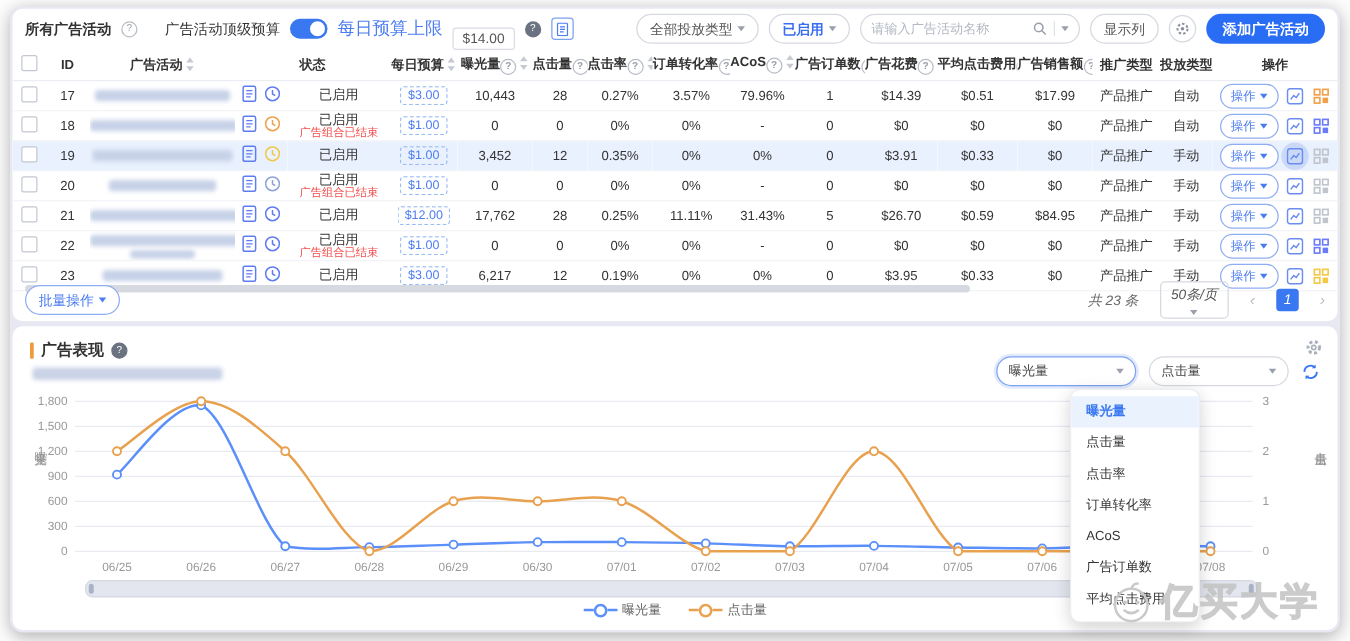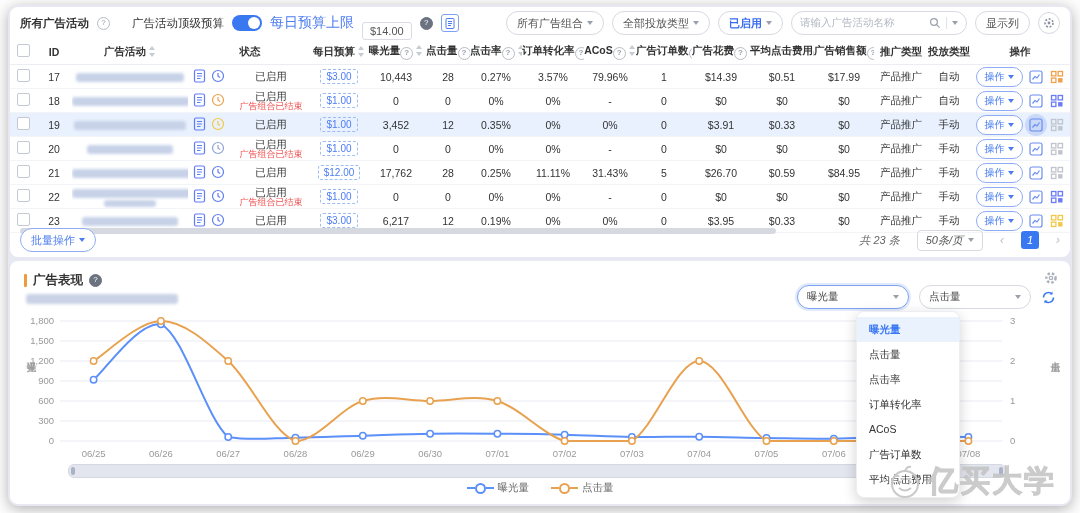--- a/index.html
+++ b/index.html
@@ -54,21 +54,21 @@
   .st-extra{display:block;font-size:9px;color:#f24c4c;line-height:9px;}
   .st-main{display:block;line-height:11px;}
   .icon-pair{display:inline-flex;gap:5px;align-items:center;}
   .ops{display:inline-flex;align-items:center;gap:5px;justify-content:center;}
   .op-pill{display:inline-flex;align-items:center;gap:3px;border:1px solid #8fadf3;border-radius:11px;height:18px;padding:0 8px;font-size:10px;color:#4a7cf0;background:#fff;}
   .sq-ic{width:16px;height:16px;display:inline-flex;align-items:center;justify-content:center;}
   .sq-ic.hl-circle{background:#c9d9f7;border-radius:50%;box-shadow:0 0 0 3px #c9d9f7;}
   .hscroll{position:absolute;left:10px;top:221px;width:756px;height:6px;border-radius:3px;background:#d7d9e0;}
   .table-footer{position:absolute;left:10px;right:10px;bottom:5px;height:24px;display:flex;align-items:center;}
   .pg{display:flex;align-items:center;gap:17px;font-size:11px;color:#666;font-style:italic;}
-  .pg .pgpill{border:1px solid #d6d9e0;border-radius:4px;padding:2px 8px;display:inline-flex;gap:5px;align-items:center;color:#555;}
+  .pg .pgpill{border:1px solid #d6d9e0;border-radius:4px;padding:2px 8px;display:inline-flex;gap:5px;align-items:center;color:#555;flex-direction:column;}
   .pg .arrow{color:#b6bac4;font-size:12px;}
   .pg .page-cur{width:18px;height:18px;border-radius:3px;background:#3a78f2;color:#fff;display:inline-flex;align-items:center;justify-content:center;font-size:11px;}
 
   
   .chart-head{display:flex;align-items:center;gap:6px;padding:11px 12px 0 14px;}
   .orange-bar{width:3px;height:13px;background:#f09a3e;border-radius:1px;}
   .chart-title{font-size:12.5px;font-weight:bold;color:#333;}
   .gear{position:absolute;right:12px;top:10px;color:#aab0bc;}
   .subtitle-redact{position:absolute;left:16px;top:33px;width:152px;height:10px;border-radius:3px;background:#c9d2e6;filter:blur(1.5px);}
   .metric-row{position:absolute;right:14px;top:24px;display:flex;align-items:center;gap:10px;}
@@ -111,24 +111,20 @@
       <span class="mini-ic">
         <svg width="10" height="11" viewBox="0 0 10 11">
             <rect x="1" y="0.5" width="8" height="10" rx="1" fill="none" stroke="#4d7df2"></rect>
             <line x1="3" y1="3.5" x2="7" y2="3.5" stroke="#4d7df2"></line>
             <line x1="3" y1="5.5" x2="7" y2="5.5" stroke="#4d7df2"></line>
             <line x1="3" y1="7.5" x2="6" y2="7.5" stroke="#4d7df2"></line>
           </svg>
       </span>
       <span class="spacer"></span>
       <span class="pill">
-          <span>所有广告组合</span>
-          <span class="caret"></span>
-        </span>
-      <span class="pill">
           <span>全部投放类型</span>
           <span class="caret"></span>
         </span>
       <span class="pill blue-text">
           <span>已启用</span>
           <span class="caret"></span>
         </span>
       <span class="search">
         <span class="ph">请输入广告活动名称</span>
         <svg width="12" height="12" viewBox="0 0 12 12">
@@ -140,20 +136,21 @@
       </span>
       <span class="pill">
           <span>显示列</span>
         </span>
       <span class="circle-ic">
         <svg width="12" height="12" viewBox="0 0 12 12">
             <circle cx="6" cy="6" r="4" fill="none" stroke="#8a90a0" stroke-width="1.6" stroke-dasharray="2 1.6"></circle>
             <circle cx="6" cy="6" r="1.4" fill="#8a90a0"></circle>
           </svg>
       </span>
+      <button class="btn-primary">添加广告活动</button>
     </div>
 
     <table>
       <colgroup>
         <col style="width:26px">
           <col style="width:36px">
           <col style="width:116px">
           <col style="width:42px">
           <col style="width:82px">
           <col style="width:54px">

